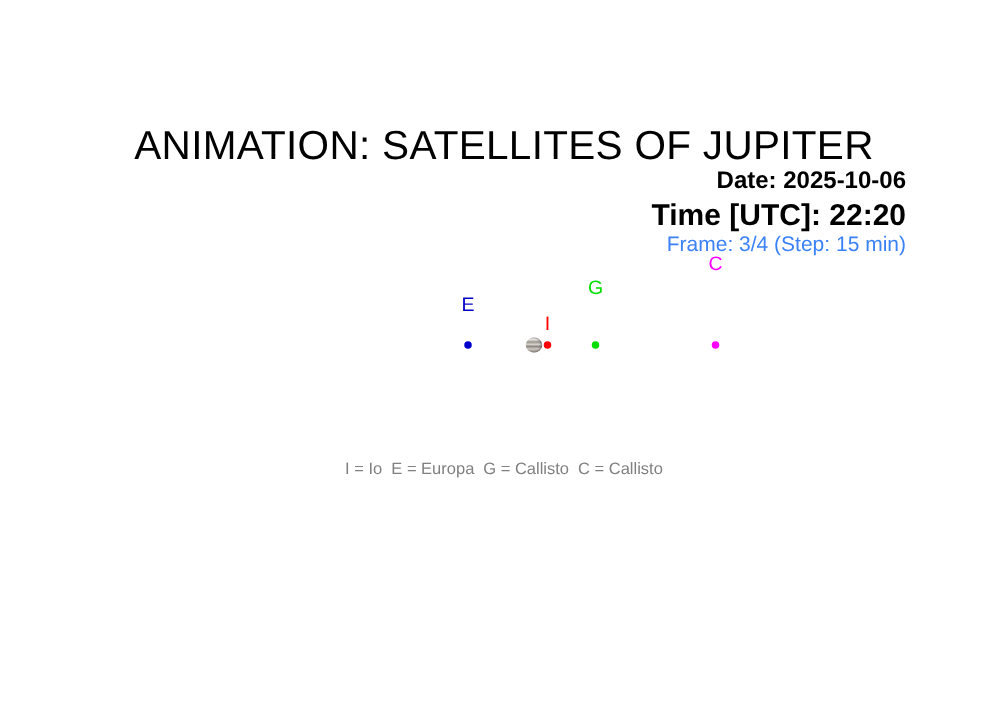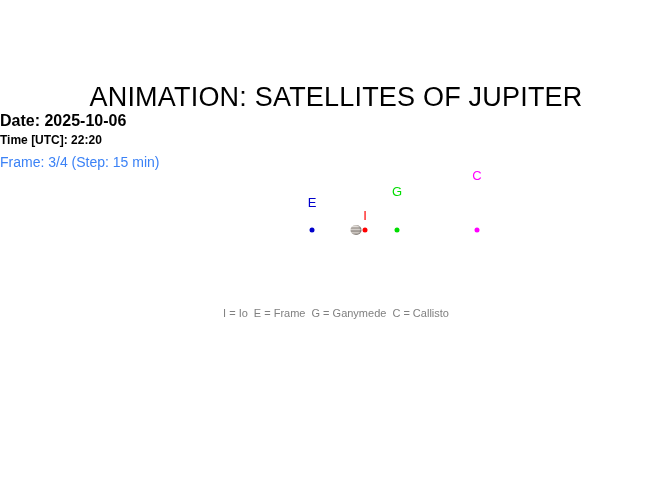--- a/index.html
+++ b/index.html
@@ -32,32 +32,32 @@
     font-size: 27px;
     font-weight: 400;
     color: #000000;
     letter-spacing: 0.2px;
     white-space: nowrap;
   }
   .subline {
     position: absolute;
     left: 0;
     width: 604px;
-    text-align: left;
+    text-align: right;
     white-space: nowrap;
   }
   .date-line {
     top: 112px;
     font-size: 16px;
     font-weight: bold;
     color: #000000;
   }
   .time-line {
     top: 133px;
-    font-size: 12px;
+    font-size: 20px;
     font-weight: bold;
     color: #000000;
   }
   .frame-line {
     top: 154px;
     font-size: 14px;
     font-weight: 400;
     color: #3b82f6;
   }
 
@@ -144,15 +144,15 @@
       <div class="moon-label" style="left: 365px; top: 209px; color: rgb(255, 0, 0);">I</div>
       <div class="moon-dot" style="left: 365px; top: 230px; background: rgb(255, 0, 0);"></div>
       <div class="moon-label" style="left: 397px; top: 185px; color: rgb(0, 221, 0);">G</div>
       <div class="moon-dot" style="left: 397px; top: 230px; background: rgb(0, 221, 0);"></div>
       <div class="moon-label" style="left: 477px; top: 169px; color: rgb(255, 0, 255);">C</div>
       <div class="moon-dot" style="left: 477px; top: 230px; background: rgb(255, 0, 255);"></div>
     </div>
 
   <div class="legend">
     
-  <span class="legend-entry">I = Io</span><span class="legend-entry">E = Frame</span><span class="legend-entry">G = Ganymede</span><span class="legend-entry">C = Callisto</span></div>
+  <span class="legend-entry">I = Io</span><span class="legend-entry">E = Europa</span><span class="legend-entry">G = Callisto</span><span class="legend-entry">C = Callisto</span></div>
 
 </div>
 
 </body></html>

